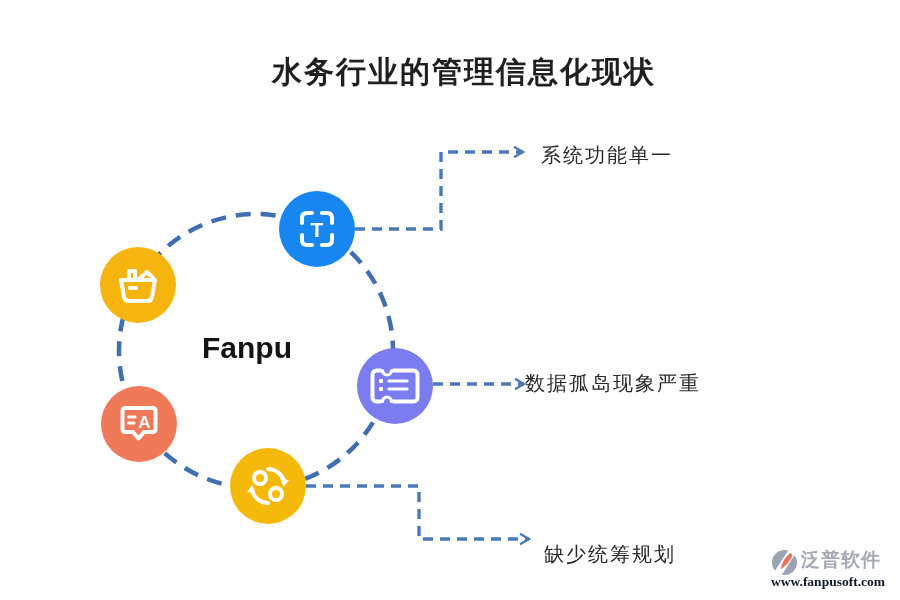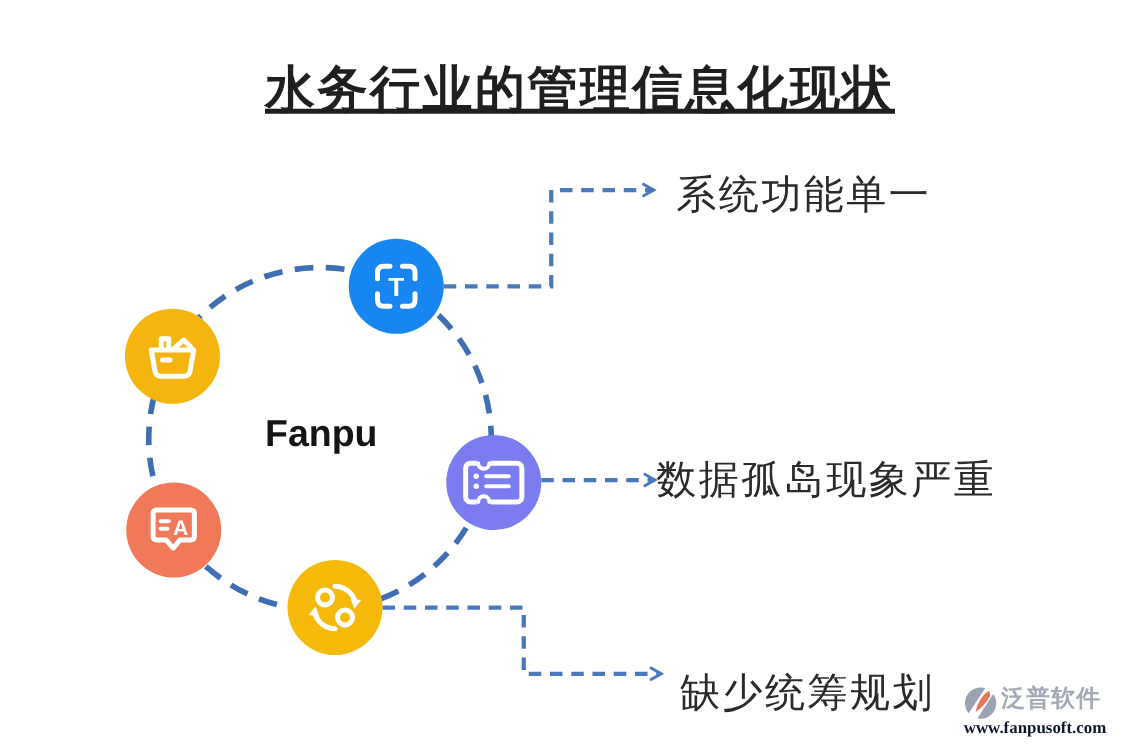--- a/index.html
+++ b/index.html
@@ -3,31 +3,31 @@
 <meta charset="utf-8">
 <style>
   html,body{margin:0;padding:0;}
   body{
     width:900px;height:600px;position:relative;background:#ffffff;overflow:hidden;
     font-family:"Liberation Sans","DejaVu Sans",sans-serif;
   }
   .title{
     position:absolute;left:0;top:54px;width:900px;text-align:center;text-indent:28px;
     font-family:"Liberation Serif","DejaVu Serif",serif;font-weight:bold;
-    font-size:40px;line-height:36px;color:#1f1f1f;letter-spacing:2px;white-space:nowrap;text-decoration:underline;
+    font-size:30px;line-height:36px;color:#1f1f1f;letter-spacing:2px;white-space:nowrap;
   }
   .fanpu{
     position:absolute;left:202px;top:330px;
     font-family:"Liberation Sans","DejaVu Sans",sans-serif;font-weight:bold;
-    font-size:30px;line-height:36px;color:#141414;margin-left:10px;
+    font-size:30px;line-height:36px;color:#141414;
   }
   .callout{
     position:absolute;white-space:nowrap;
     font-family:"Liberation Serif","DejaVu Serif",serif;
-    font-size:32px;line-height:32px;color:#2a2a2a;letter-spacing:2px;
+    font-size:20px;line-height:32px;color:#2a2a2a;letter-spacing:2px;
   }
   .callout-1{left:541px;top:139px;}
   .callout-2{left:525px;top:367px;}
   .callout-3{left:544px;top:538px;}
   svg.diagram{position:absolute;left:0;top:0;}
   .ring{fill:none;stroke-width:4.5;stroke-dasharray:15 10;stroke-linecap:butt;}
   .conn{fill:none;stroke-width:3.4;stroke-dasharray:10 7;}
   .glyph{stroke:#ffffff;stroke-width:4;fill:none;stroke-linecap:round;stroke-linejoin:round;}
   .glyph-thin{stroke:#ffffff;stroke-width:3.2;fill:none;stroke-linecap:round;stroke-linejoin:round;}
   .glyph-text{fill:#ffffff;stroke:none;text-anchor:middle;

